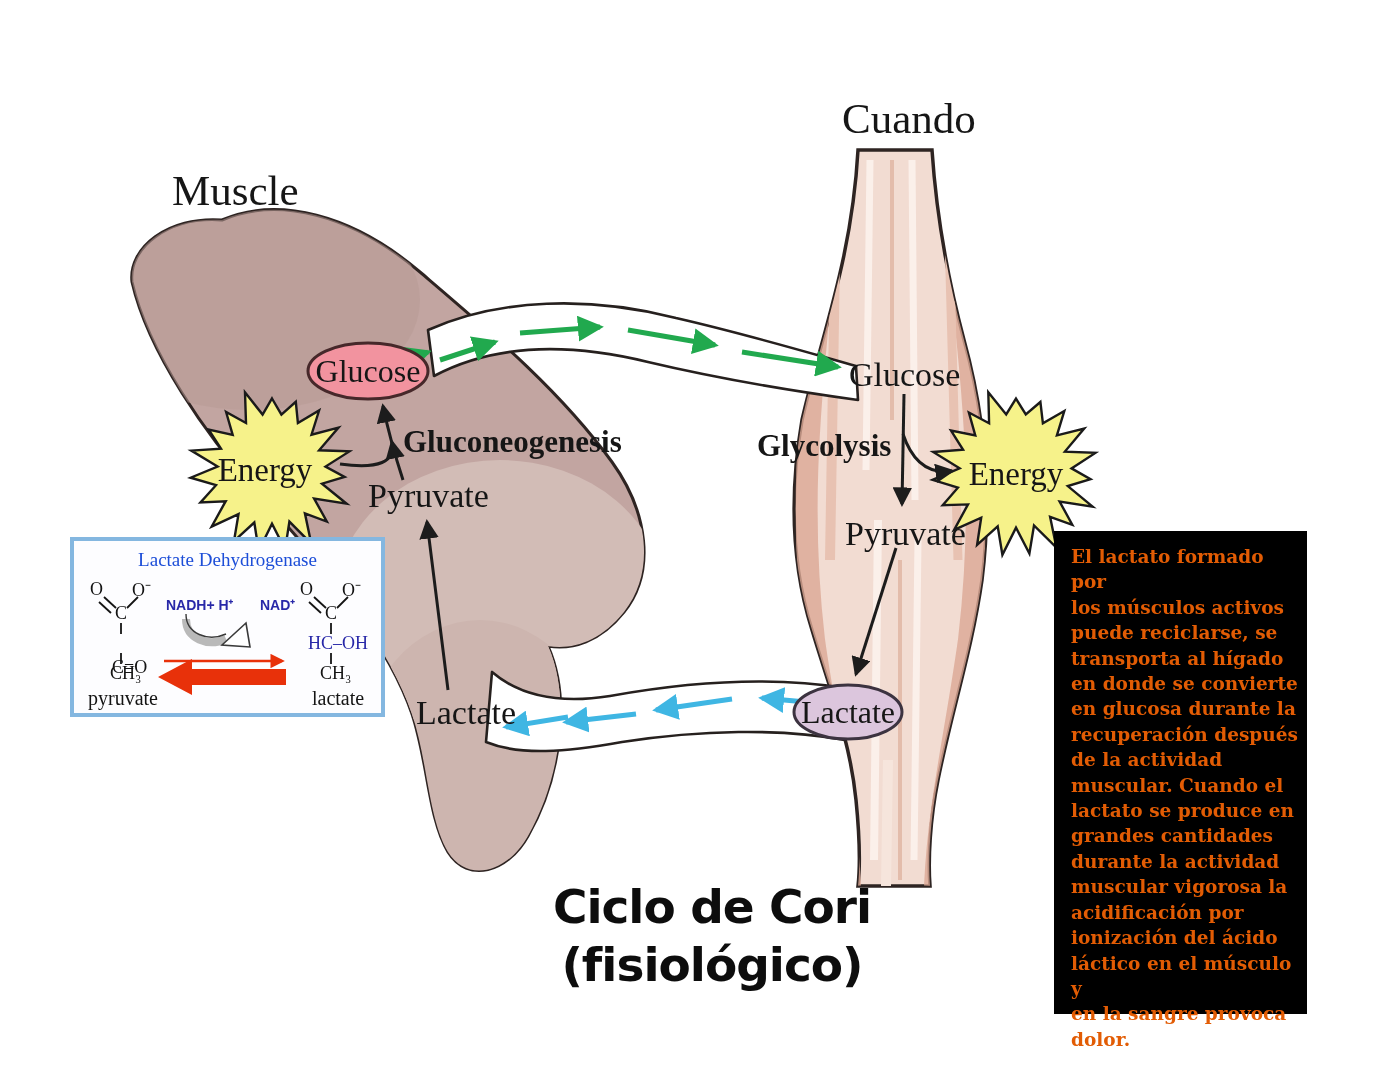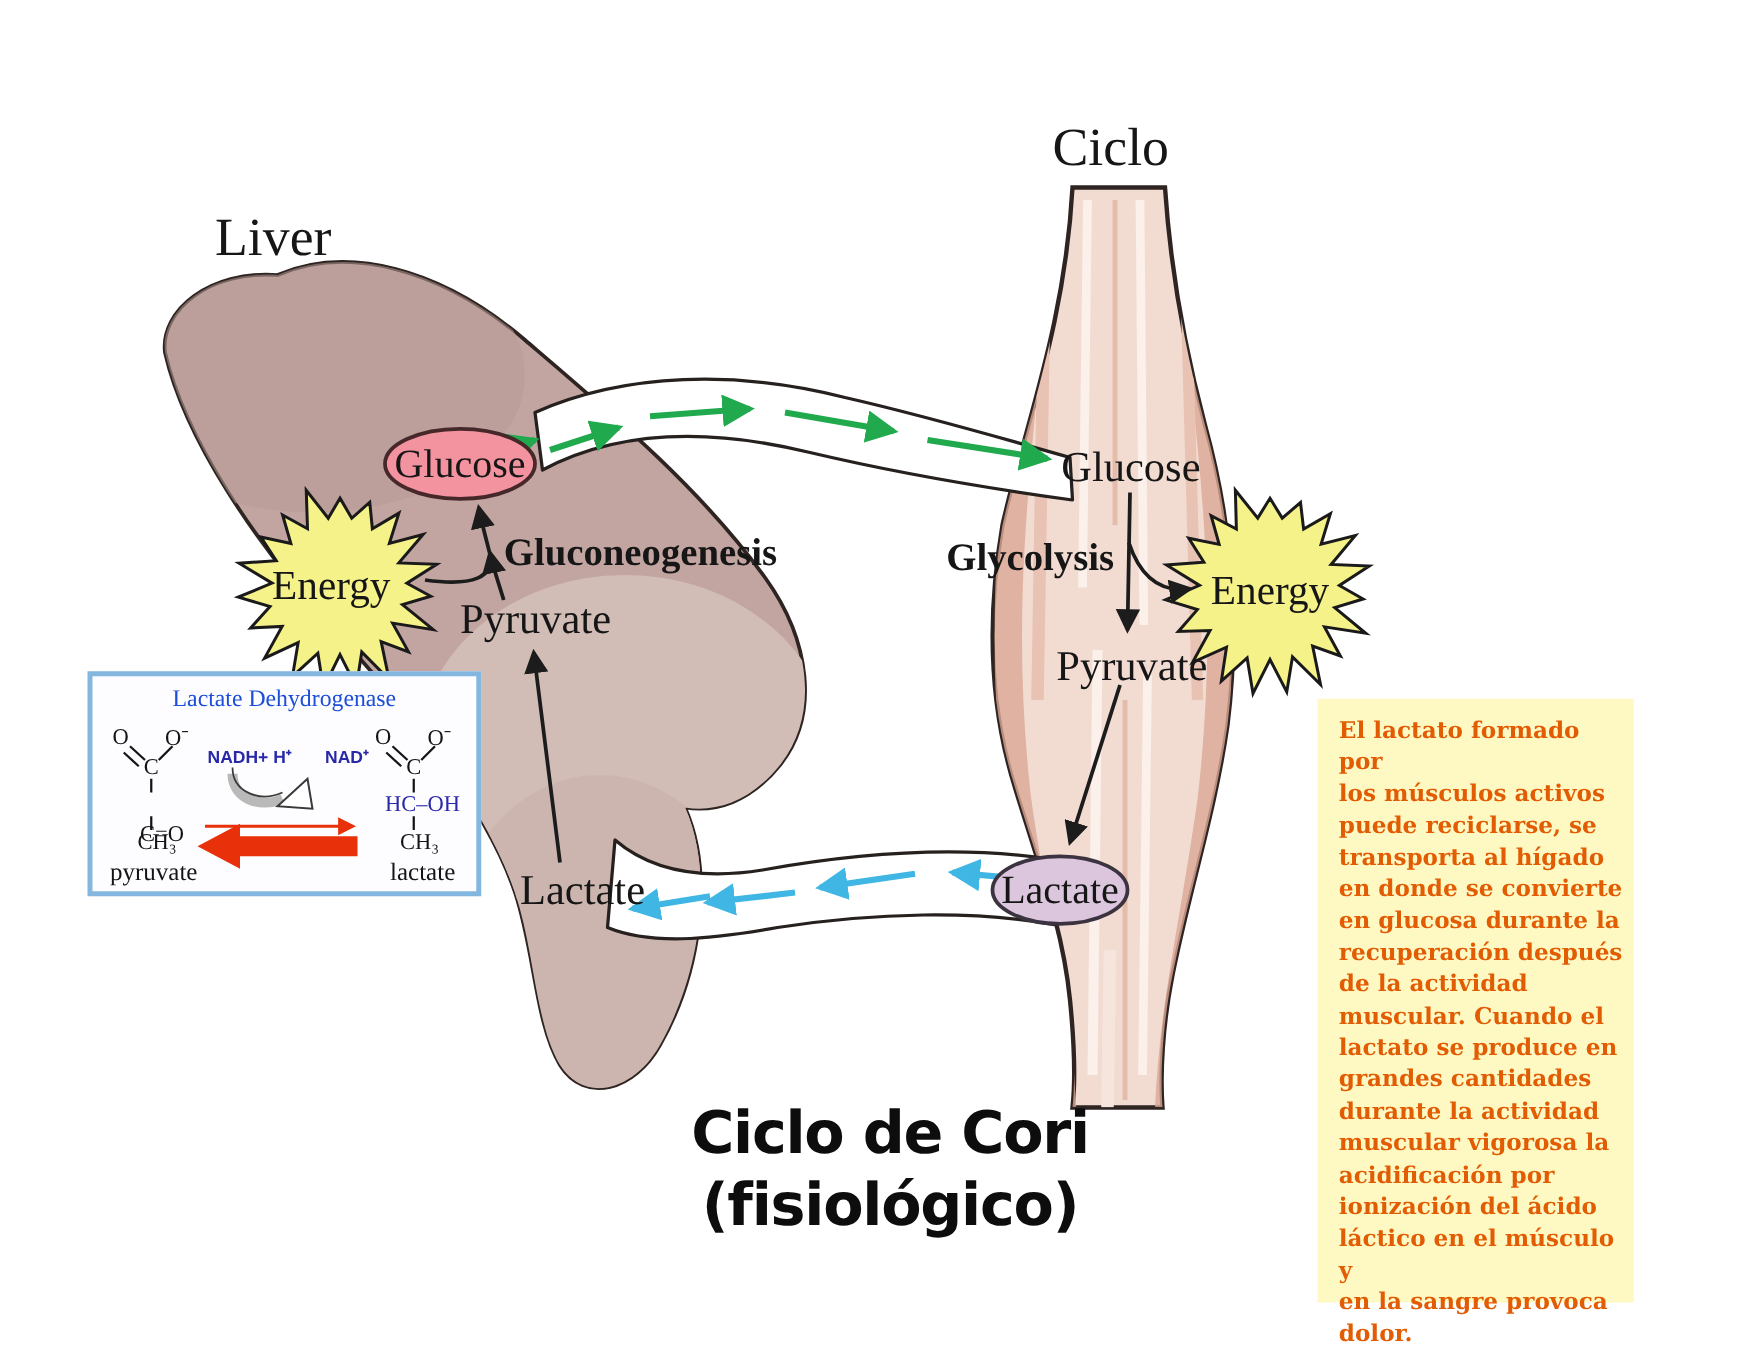--- a/index.html
+++ b/index.html
@@ -11,22 +11,22 @@
   .organ{font-size:43px;}
   .meta{font-size:34px;}
   .proc{font-size:31px;font-weight:bold;}
   .energy{font-size:33px;}
   .inoval{font-size:32px;}
   
   .title{position:absolute;left:676px;top:878px;transform:translateX(-50%);
          text-align:center;font-family:"DejaVu Sans","Liberation Sans",sans-serif;
          font-weight:bold;font-size:47px;line-height:58px;color:#0d0d0d;letter-spacing:-1px;margin-left:36px;}
   
-  .note{position:absolute;left:1054px;top:531px;width:253px;height:483px;background:#fef9c3;box-sizing:border-box;
-        padding:13px 8px 0 17px;margin-top:28px;}
+  .note{position:absolute;left:1054px;top:531px;width:253px;height:483px;background:#000000;box-sizing:border-box;
+        padding:13px 8px 0 17px;}
   .note-text{font-family:"DejaVu Serif",serif;font-weight:bold;font-size:18.5px;line-height:25.4px;
              color:#e25c04;white-space:pre-line;}
   
   .rbox{position:absolute;left:70px;top:537px;width:315px;height:180px;background:#fdfdff;
         border:4px solid #84b7e0;box-sizing:border-box;}
   .rbox .rt{position:absolute;left:50%;top:8px;transform:translateX(-50%);
             font-size:19px;color:#1d4ed8;white-space:nowrap;}
   .chem{position:absolute;font-size:18px;color:#141414;white-space:nowrap;}
   .blue{color:#2828a8;}
   .cof{position:absolute;font-family:"Liberation Sans",sans-serif;font-size:14px;font-weight:bold;
@@ -127,22 +127,22 @@
     <g stroke="#1c1c1c" stroke-width="3" fill="none">
       <path d="M 403 480 Q 390 440 383 406" marker-end="url(#mBlack)"></path>
       <path d="M 340 464 Q 398 472 392 442" marker-end="url(#mBlack)"></path>
       <path d="M 448 690 L 427 522" marker-end="url(#mBlack)"></path>
       <path d="M 904 394 L 902 504" marker-end="url(#mBlack)"></path>
       <path d="M 903 434 Q 917 476 952 471" marker-end="url(#mBlack)"></path>
       <path d="M 896 548 L 856 674" marker-end="url(#mBlack)"></path>
     </g>
   </svg>
 
-  <div class="lbl organ" style="left:172px;top:166px;">Liver</div>
-  <div class="lbl organ" style="left:842px;top:94px;">Ciclo</div>
+  <div class="lbl organ" style="left:172px;top:166px;">Muscle</div>
+  <div class="lbl organ" style="left:842px;top:94px;">Cuando</div>
 
   <div class="lbl inoval ctr" style="left:368px;top:371px;">Glucose</div>
   <div class="lbl proc" style="left:403px;top:424px;">Gluconeogenesis</div>
   <div class="lbl meta" style="left:368px;top:477px;">Pyruvate</div>
   <div class="lbl meta" style="left:416px;top:694px;">Lactate</div>
   <div class="lbl energy ctr" style="left:265px;top:470px;">Energy</div>
 
   <div class="lbl meta" style="left:849px;top:356px;">Glucose</div>
   <div class="lbl proc" style="left:757px;top:428px;">Glycolysis</div>
   <div class="lbl meta" style="left:845px;top:515px;">Pyruvate</div>

